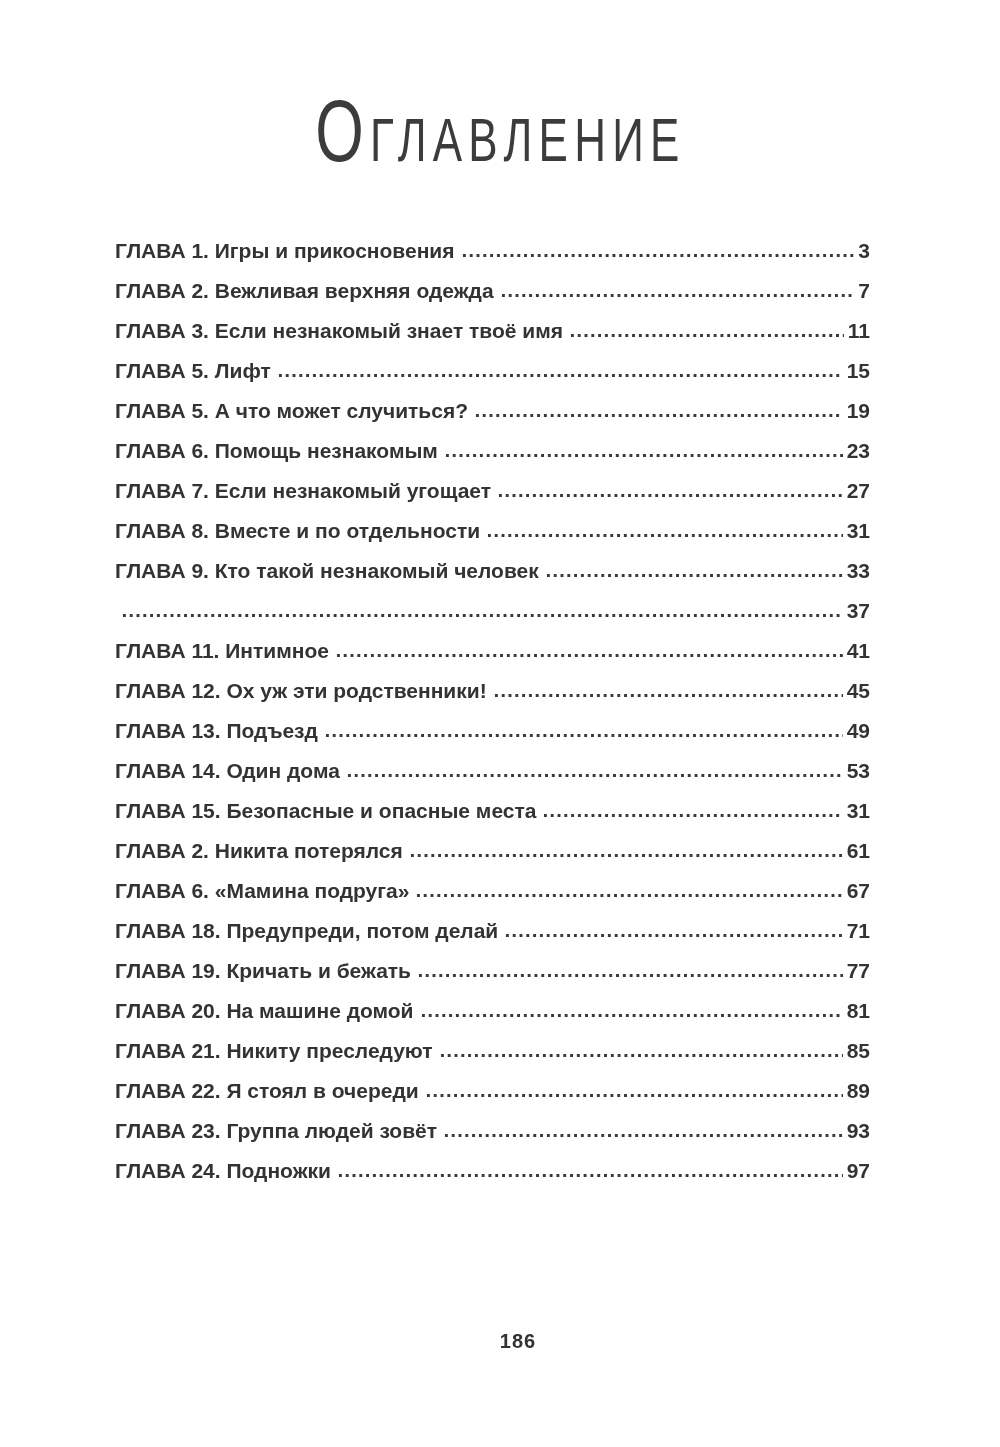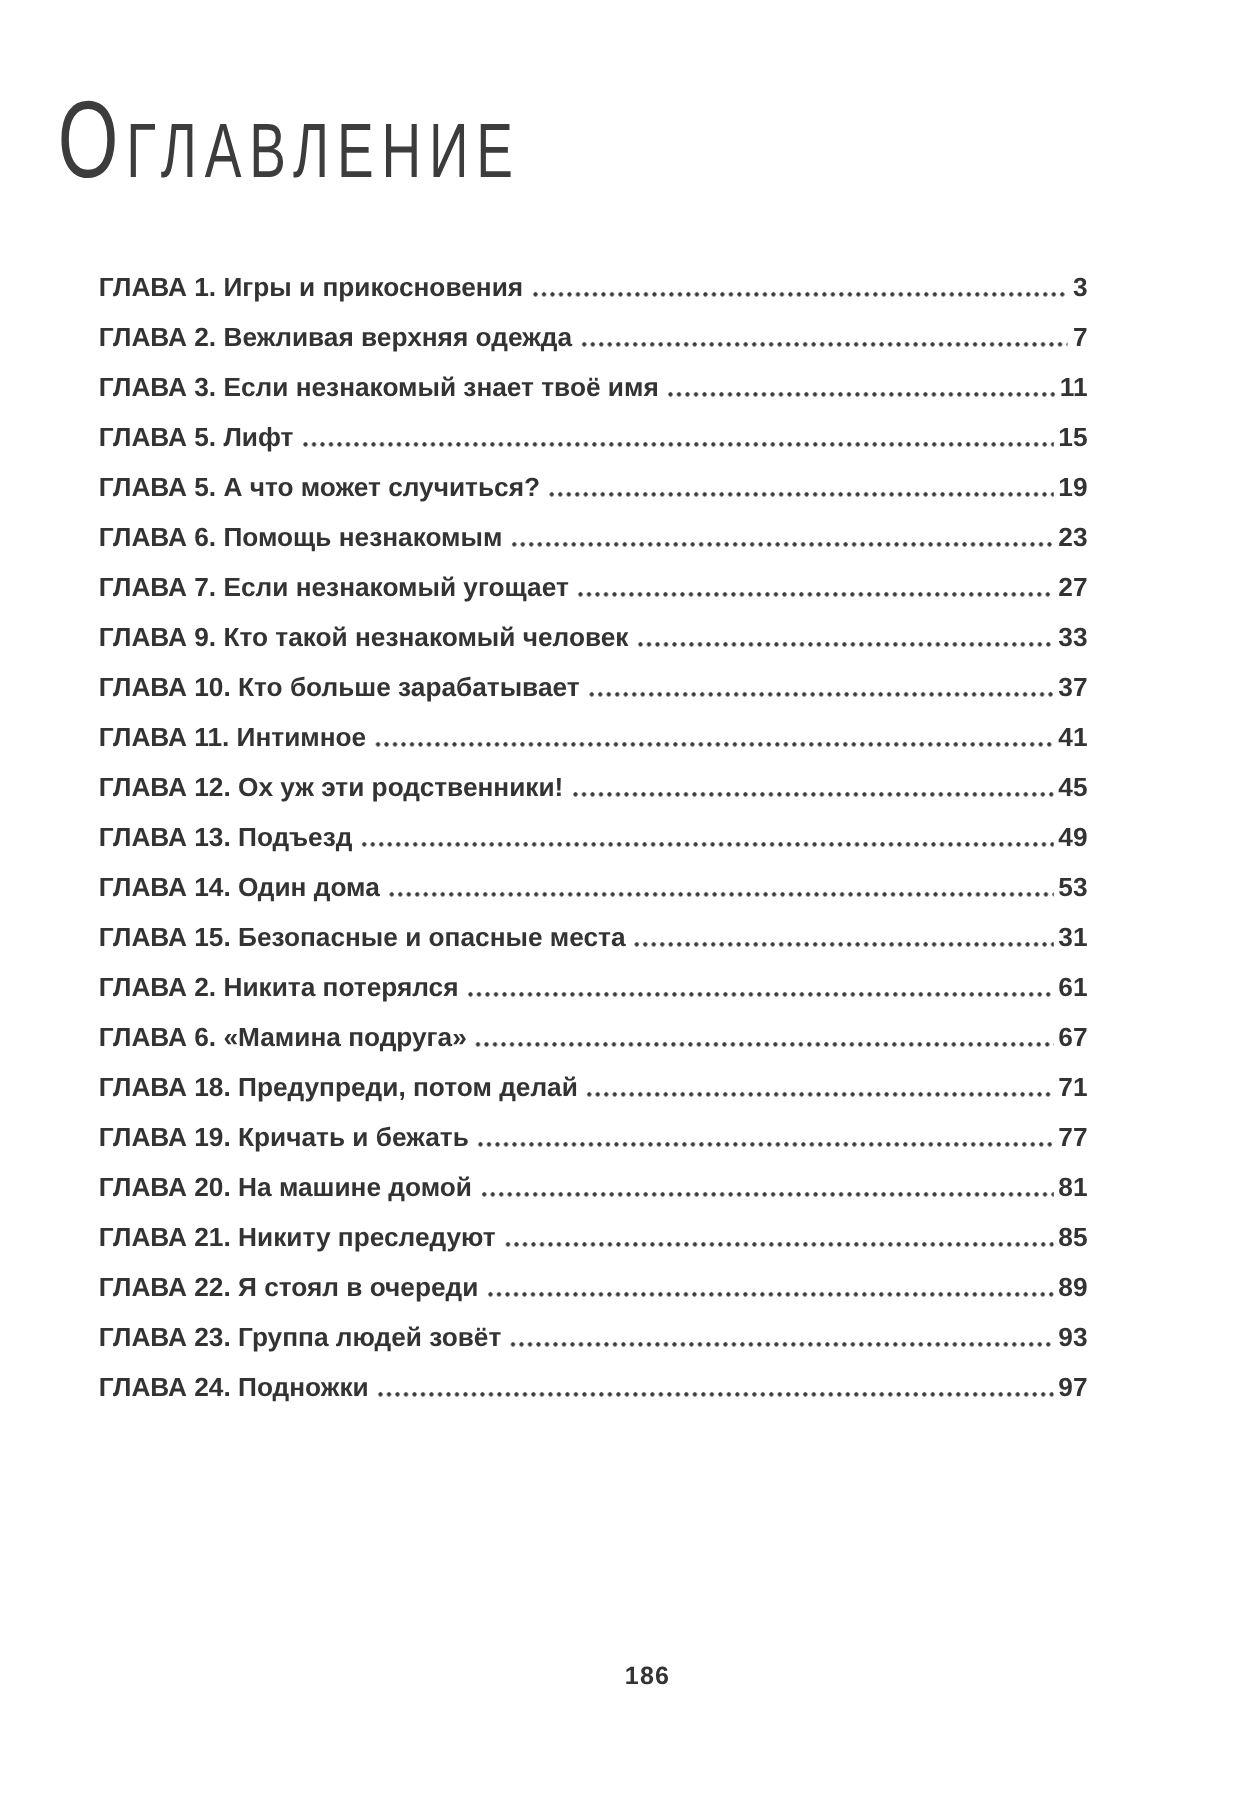--- a/index.html
+++ b/index.html
@@ -16,38 +16,39 @@
   }
   .page {
     position: relative;
     width: 1000px;
     height: 1447px;
     background: #ffffff;
   }
   
   .title {
     margin: 0;
-    padding-top: 72px;
+    padding-top: 92px;
+    text-align: center;
     font-weight: normal;
   }
   .title-inner {
     display: inline-block;
     font-family: "Liberation Sans", sans-serif;
     font-weight: 300;
     font-variant: small-caps;
     font-size: 78px;
     line-height: 1;
     letter-spacing: 0.10em;
     color: #3c3c3c;
     transform: scale(0.80, 1.12);
     transform-origin: center center;
   }
   
   .toc {
-    padding: 70px 130px 0 79px;
+    padding: 70px 130px 0 115px;
   }
   .toc-row {
     display: flex;
     align-items: flex-end;
     height: 22px;
     margin-bottom: 18px;
     font-size: 21px;
     line-height: 22px;
     font-weight: 700;
     color: #333333;
@@ -123,26 +124,30 @@
         <span class="toc-label">ГЛАВА 6. Помощь незнакомым</span>
         <span class="toc-leader"></span>
         <span class="toc-page">23</span>
       </div>
       <div class="toc-row">
         <span class="toc-label">ГЛАВА 7. Если незнакомый угощает</span>
         <span class="toc-leader"></span>
         <span class="toc-page">27</span>
       </div>
       <div class="toc-row">
+        <span class="toc-label">ГЛАВА 8. Вместе и по отдельности</span>
+        <span class="toc-leader"></span>
+        <span class="toc-page">31</span>
+      </div>
+      <div class="toc-row">
         <span class="toc-label">ГЛАВА 9. Кто такой незнакомый человек</span>
         <span class="toc-leader"></span>
         <span class="toc-page">33</span>
       </div>
       <div class="toc-row">
-        <span class="toc-label">ГЛАВА 10. Кто больше зарабатывает</span>
         <span class="toc-leader"></span>
         <span class="toc-page">37</span>
       </div>
       <div class="toc-row">
         <span class="toc-label">ГЛАВА 11. Интимное</span>
         <span class="toc-leader"></span>
         <span class="toc-page">41</span>
       </div>
       <div class="toc-row">
         <span class="toc-label">ГЛАВА 12. Ох уж эти родственники!</span>

